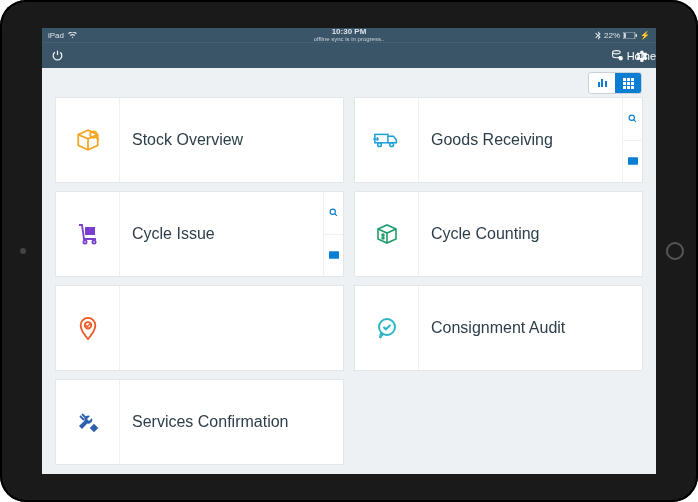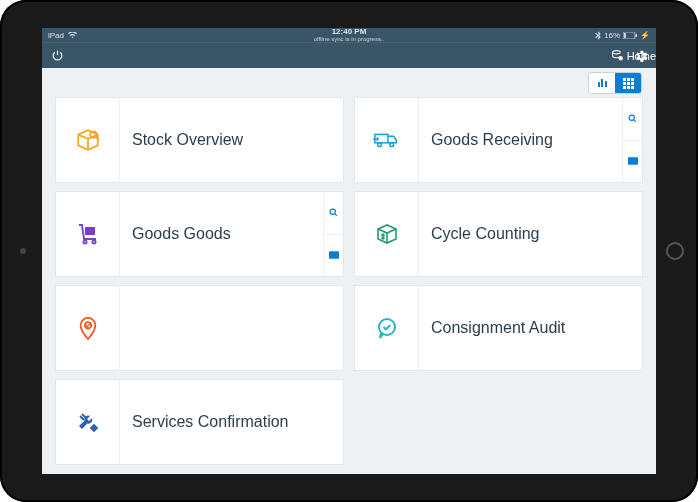--- a/index.html
+++ b/index.html
@@ -113,30 +113,30 @@
     <div class="statusbar">
       <div class="left">
         <span>iPad</span>
         <span>
           <svg width="9" height="7" viewBox="0 0 12 9">
               <path d="M6 8 4.8 6.6a2 2 0 0 1 2.4 0Zm-2.6-3a4.3 4.3 0 0 1 5.2 0L9.7 3.8a6 6 0 0 0-7.4 0Zm-2.2-2.4a7.5 7.5 0 0 1 9.6 0L12 1.4a9.3 9.3 0 0 0-12 0Z" fill="currentColor"></path>
             </svg>
         </span>
       </div>
       <div class="center">
-        <div style="font-weight:600">12:40 PM</div>
+        <div style="font-weight:600">10:30 PM</div>
         <div class="sync">offline sync is in progress..</div>
       </div>
       <div class="right">
         <span>
           <svg width="6" height="9" viewBox="0 0 10 14">
               <path d="M5 0v5.6L1.7 2.3.3 3.7 4 7 .3 10.3l1.4 1.4L5 8.4V14l4.5-4.5L6.8 7l2.7-2.5Zm2 9.5L5.5 11V8Zm0-5L5.5 6V3Z" fill="currentColor"></path>
             </svg>
         </span>
-        <span>16%</span>
+        <span>22%</span>
         <span>
           <svg width="14" height="7" viewBox="0 0 20 10">
               <rect x="0" y="0" width="17" height="10" rx="1.5" fill="none" stroke="currentColor"></rect>
               <rect x="1.5" y="1.5" width="2.5" height="7" fill="currentColor"></rect>
               <rect x="18" y="3" width="2" height="4" fill="currentColor"></rect>
             </svg>
         </span>
         <span style="font-size:8px">⚡</span>
       </div>
     </div>
@@ -234,21 +234,21 @@
 
       <div class="tile">
         <div class="tile-icon" style="color:#7b3fce">
           <svg width="24" height="24" viewBox="0 0 24 24" fill="none" stroke="currentColor" stroke-width="1.8">
               <path d="M3 3h3l2 14h12"></path>
               <rect x="9" y="5" width="10" height="8" fill="currentColor" stroke="none"></rect>
               <circle cx="9" cy="20" r="1.6"></circle>
               <circle cx="18" cy="20" r="1.6"></circle>
             </svg>
         </div>
-        <div class="tile-label">Goods Goods</div>
+        <div class="tile-label">Cycle Issue</div>
         <div class="tile-actions">
           <div class="tile-action">
             <svg width="9" height="9" viewBox="0 0 24 24" fill="none" stroke="currentColor" stroke-width="3">
                 <circle cx="10" cy="10" r="7"></circle>
                 <path d="M15 15l6 6"></path>
               </svg>
           </div>
           <div class="tile-action">
             <svg width="10" height="8" viewBox="0 0 12 9" fill="currentColor">
                 <rect width="12" height="9" rx="1"></rect>

